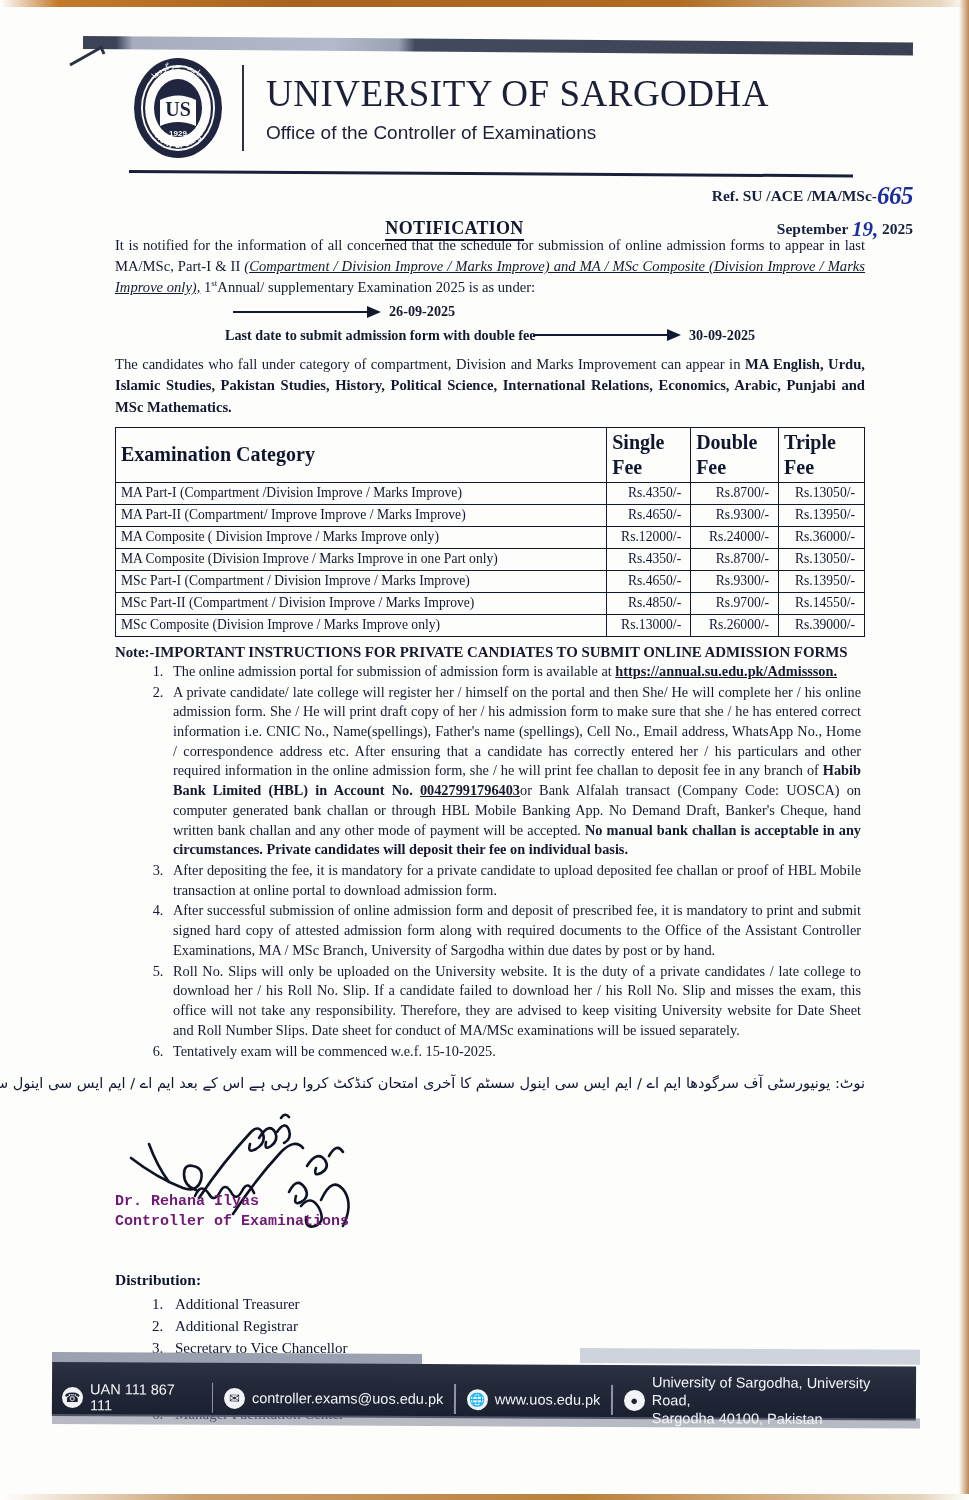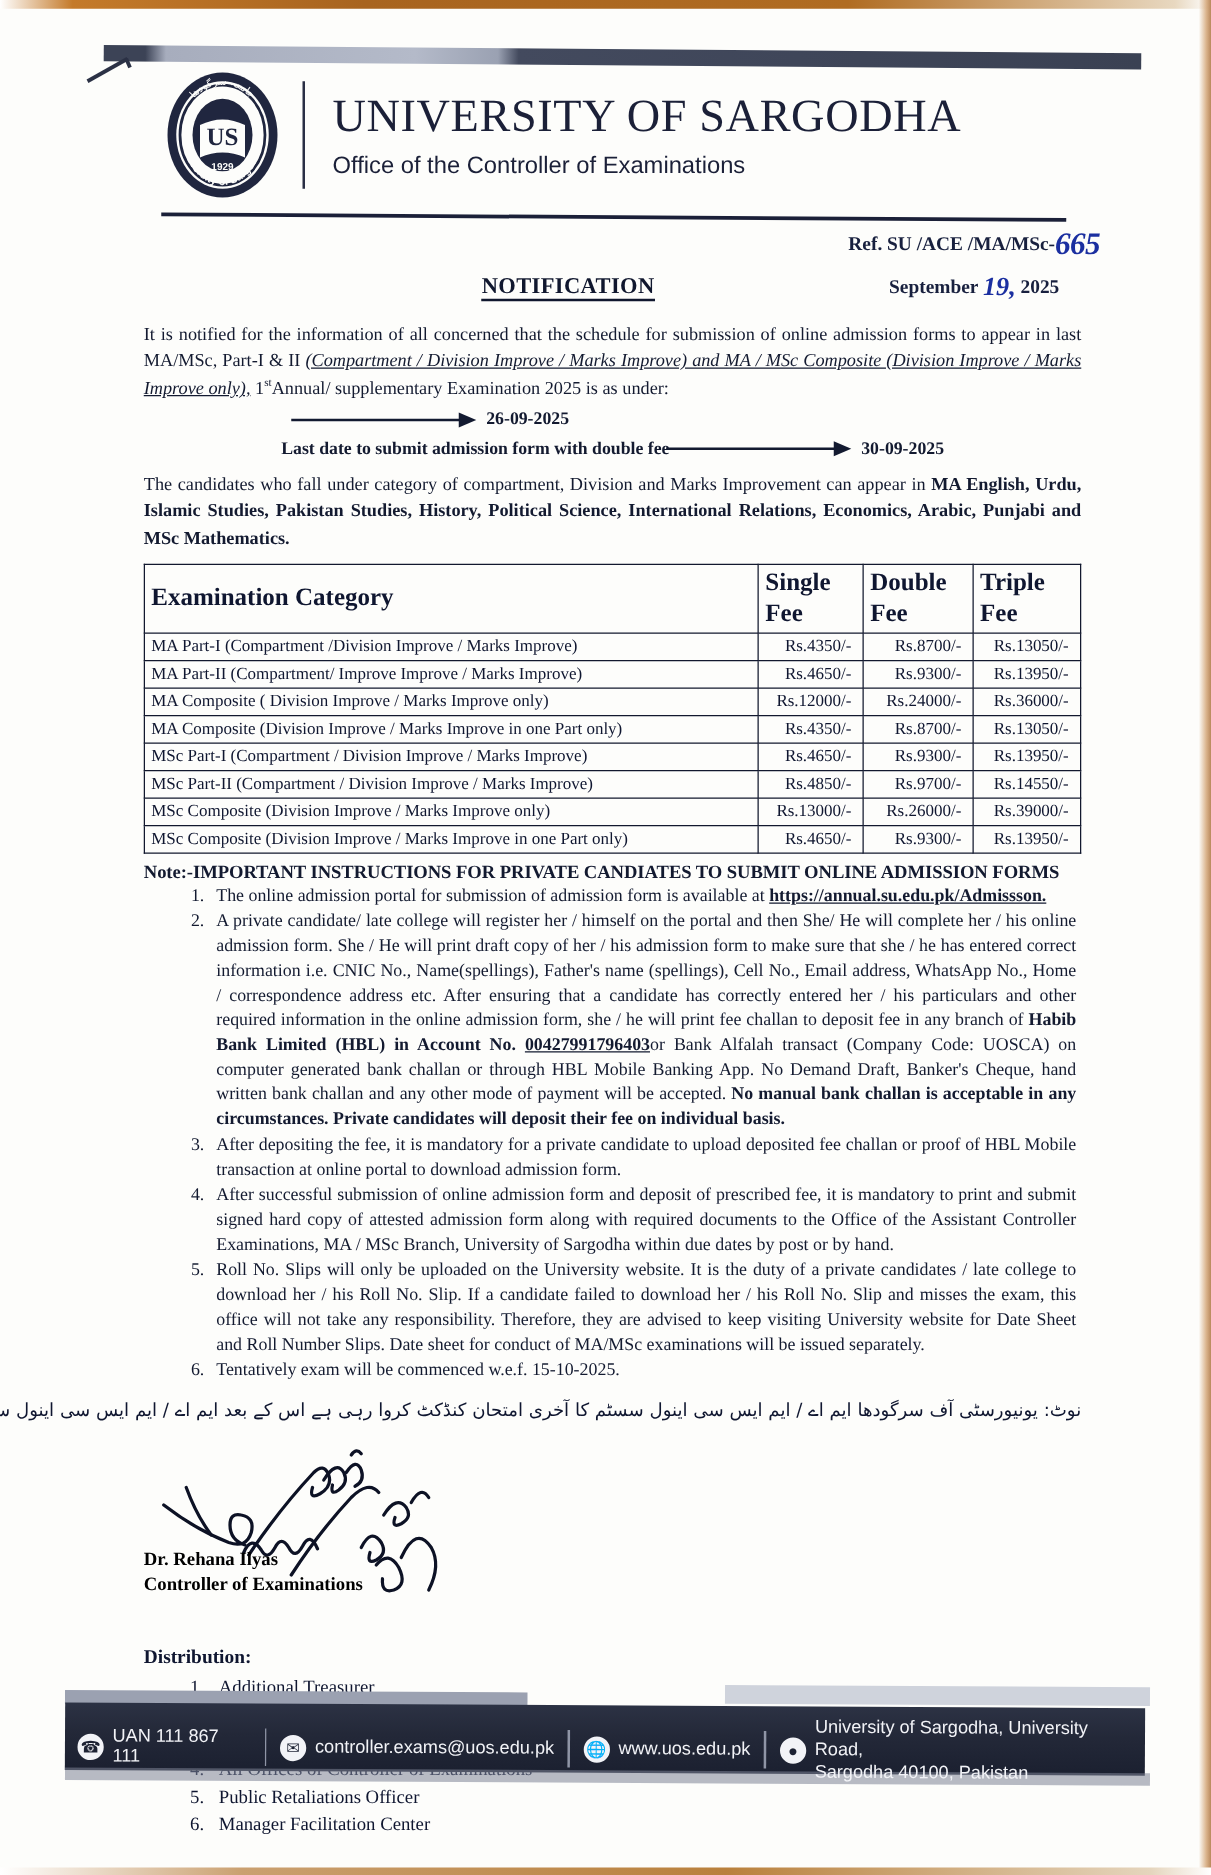--- a/index.html
+++ b/index.html
@@ -93,22 +93,22 @@
     left: 129px; top: 170px;
     width: 724px; height: 3px;
     background: #1b2038;
     transform: rotate(0.35deg);
     transform-origin: left center;
   }
 
   
   .ref-block {
     position: absolute;
-    right: 89px; top: 178px;
-    text-align: center;
+    right: 56px; top: 178px;
+    text-align: right;
     font-family: "Liberation Serif", serif;
     font-weight: bold;
     font-size: 15.5px;
     color: #18203e;
     line-height: 1.45;
     white-space: nowrap;
   }
   .hand {
     font-family: "Liberation Serif", serif;
     font-style: italic;
@@ -139,21 +139,21 @@
     letter-spacing: 0.3px;
   }
   .notif-title span {
     border-bottom: 2px solid #10172e;
     padding-bottom: 1px;
   }
 
   
   .body-wrap {
     position: absolute;
-    left: 115px; top: 258px;
+    left: 115px; top: 235px;
     width: 750px;
     color: #131a30;
   }
   .para {
     font-size: 14.6px;
     line-height: 1.45;
     text-align: justify;
   }
   .u-ital { font-style: italic; text-decoration: underline; }
   .sup { font-size: 9px; vertical-align: super; }
@@ -284,21 +284,22 @@
     left: 6px;
     top: 2px;
   }
   .sig-name {
     position: absolute;
     left: 0;
     top: 92px;
     font-size: 15px;
     font-weight: bold;
     line-height: 1.35;
-    color: #000000;
+    color: #701a75;
+    font-family: Liberation Mono, monospace;
   }
 
   
   .dist-head {
     margin-top: 43px;
     font-size: 15.5px;
     font-weight: bold;
     color: #0f1630;
   }
   ol.dist {
@@ -503,26 +504,20 @@
           <td class="cat">MSc Part-II (Compartment / Division Improve / Marks Improve)</td>
           <td class="fee">Rs.4850/-</td>
           <td class="fee">Rs.9700/-</td>
           <td class="fee">Rs.14550/-</td>
         </tr>
         <tr>
           <td class="cat">MSc Composite (Division Improve / Marks Improve only)</td>
           <td class="fee">Rs.13000/-</td>
           <td class="fee">Rs.26000/-</td>
           <td class="fee">Rs.39000/-</td>
-        </tr>
-        <tr>
-          <td class="cat">MSc Composite (Division Improve / Marks Improve in one Part only)</td>
-          <td class="fee">Rs.4650/-</td>
-          <td class="fee">Rs.9300/-</td>
-          <td class="fee">Rs.13950/-</td>
         </tr>
       </tbody>
     </table>
 
     <div class="note-head">Note:-IMPORTANT INSTRUCTIONS FOR PRIVATE CANDIATES TO SUBMIT ONLINE ADMISSION FORMS</div>
     <ol class="instructions">
       <li><span>The online admission portal for submission of admission form is available at </span><span class="link-u">https://annual.su.edu.pk/Admissson.</span></li>
       <li><span>A private candidate/ late college will register her / himself on the portal and then She/ He will complete her / his online admission form. She / He will print draft copy of her / his admission form to make sure that she / he has entered correct information i.e. CNIC No., Name(spellings), Father's name (spellings), Cell No., Email address, WhatsApp No., Home / correspondence address etc.  After ensuring that a candidate has correctly entered her / his particulars and other required information in the online admission form, she / he will print fee challan to deposit fee in any branch of </span><span class="b">Habib Bank Limited (HBL) in Account No. </span><span class="acct-u">00427991796403</span><span>or Bank Alfalah transact (Company Code: UOSCA) on computer generated bank challan or through HBL Mobile Banking App. No Demand Draft, Banker's Cheque, hand written bank challan and any other mode of payment will be accepted. </span><span class="b">No manual bank challan is acceptable in any circumstances. Private candidates will deposit their fee on individual basis.</span></li>
       <li>After depositing the fee, it is mandatory for a private candidate to upload deposited fee challan or proof of HBL Mobile transaction at online portal to download admission form.</li>
       <li>After successful submission of online admission form and deposit of prescribed fee, it is mandatory to print and submit signed hard copy of attested admission form along with required documents to the Office of the Assistant Controller Examinations, MA / MSc Branch, University of Sargodha within due dates by post or by hand.</li>

